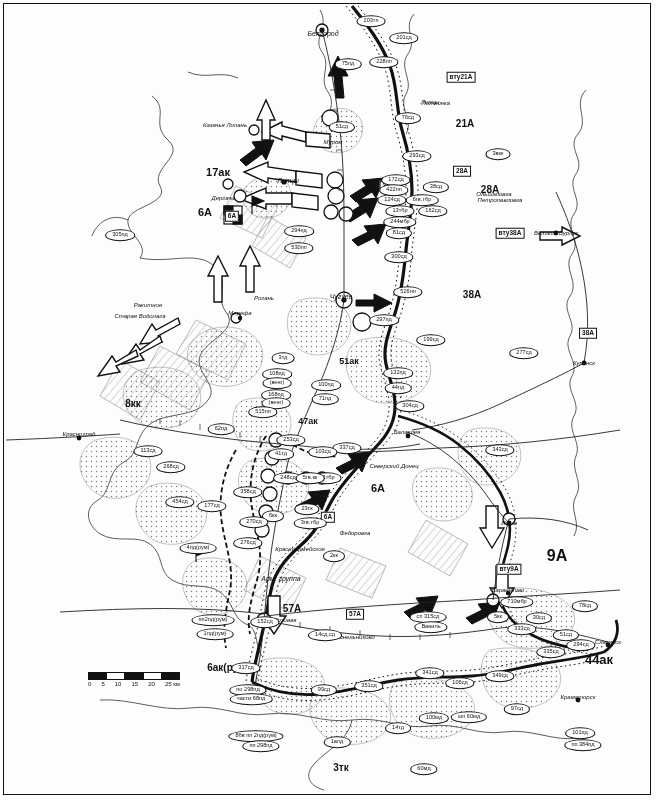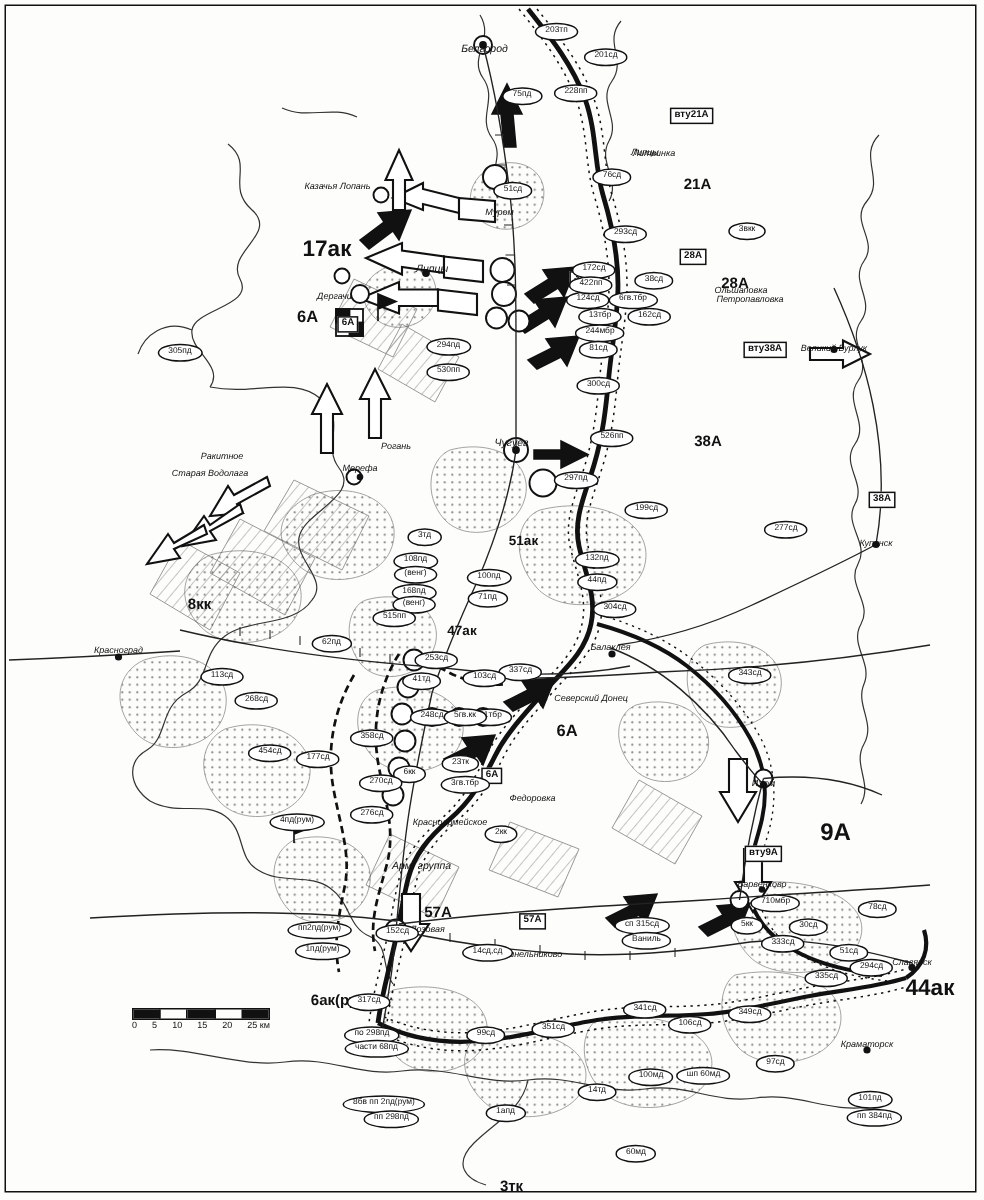--- a/index.html
+++ b/index.html
@@ -371,27 +371,27 @@
       <div class="lbl city ital" style="left: 285px; top: 620px; font-size: 6px;">Лозовая</div>
       <div class="lbl city ital" style="left: 608px; top: 642px; font-size: 6px;">Славянск</div>
       <div class="lbl city ital" style="left: 578px; top: 697px; font-size: 6px;">Краматорск</div>
       <div class="lbl city ital" style="left: 355px; top: 637px; font-size: 6px;">Синельниково</div>
       <div class="lbl bold" style="left: 465px; top: 124px; font-size: 10px;">21А</div>
       <div class="lbl bold" style="left: 490px; top: 190px; font-size: 10px;">28А</div>
       <div class="lbl bold" style="left: 472px; top: 295px; font-size: 10px;">38А</div>
       <div class="lbl bold" style="left: 378px; top: 488px; font-size: 11px;">6А</div>
       <div class="lbl bold" style="left: 557px; top: 556px; font-size: 16px;">9А</div>
       <div class="lbl bold" style="left: 292px; top: 609px; font-size: 10px;">57А</div>
-      <div class="lbl bold" style="left: 341px; top: 768px; font-size: 10px; margin-top: 24px;">3тк</div>
+      <div class="lbl bold" style="left: 341px; top: 768px; font-size: 10px;">3тк</div>
       <div class="lbl bold" style="left: 133px; top: 404px; font-size: 10px;">8кк</div>
       <div class="lbl bold" style="left: 205px; top: 212px; font-size: 11px;">6А</div>
-      <div class="lbl bold" style="left: 218px; top: 166px; font-size: 15px;">17ак</div>
+      <div class="lbl bold" style="left: 218px; top: 172px; font-size: 11px;">17ак</div>
       <div class="lbl bold" style="left: 349px; top: 361px; font-size: 9px;">51ак</div>
       <div class="lbl bold" style="left: 308px; top: 421px; font-size: 9px;">47ак</div>
-      <div class="lbl bold" style="left: 620px; top: 659px; font-size: 15px;">44ак</div>
+      <div class="lbl bold" style="left: 599px; top: 659px; font-size: 13px;">44ак</div>
       <div class="lbl bold" style="left: 228px; top: 668px; font-size: 10px;">6ак(рум)</div>
       <div class="lbl boxed bold" style="left: 461px; top: 77px; font-size: 6.5px;">вту21А</div>
       <div class="lbl boxed bold" style="left: 510px; top: 233px; font-size: 6.5px;">вту38А</div>
       <div class="lbl boxed bold" style="left: 462px; top: 171px; font-size: 6.5px;">28А</div>
       <div class="lbl boxed bold" style="left: 588px; top: 333px; font-size: 6.5px;">38А</div>
       <div class="lbl boxed bold" style="left: 355px; top: 614px; font-size: 6.5px;">57А</div>
       <div class="lbl boxed bold" style="left: 509px; top: 569px; font-size: 6.5px;">вту9А</div>
       <div class="lbl boxed bold" style="left: 328px; top: 517px; font-size: 6.5px;">6А</div>
       <div class="lbl boxed bold" style="left: 390px; top: 186px; font-size: 6.5px;">3тбр</div>
       <div class="lbl boxed bold" style="left: 232px; top: 216px; font-size: 6.5px;">6А</div>

